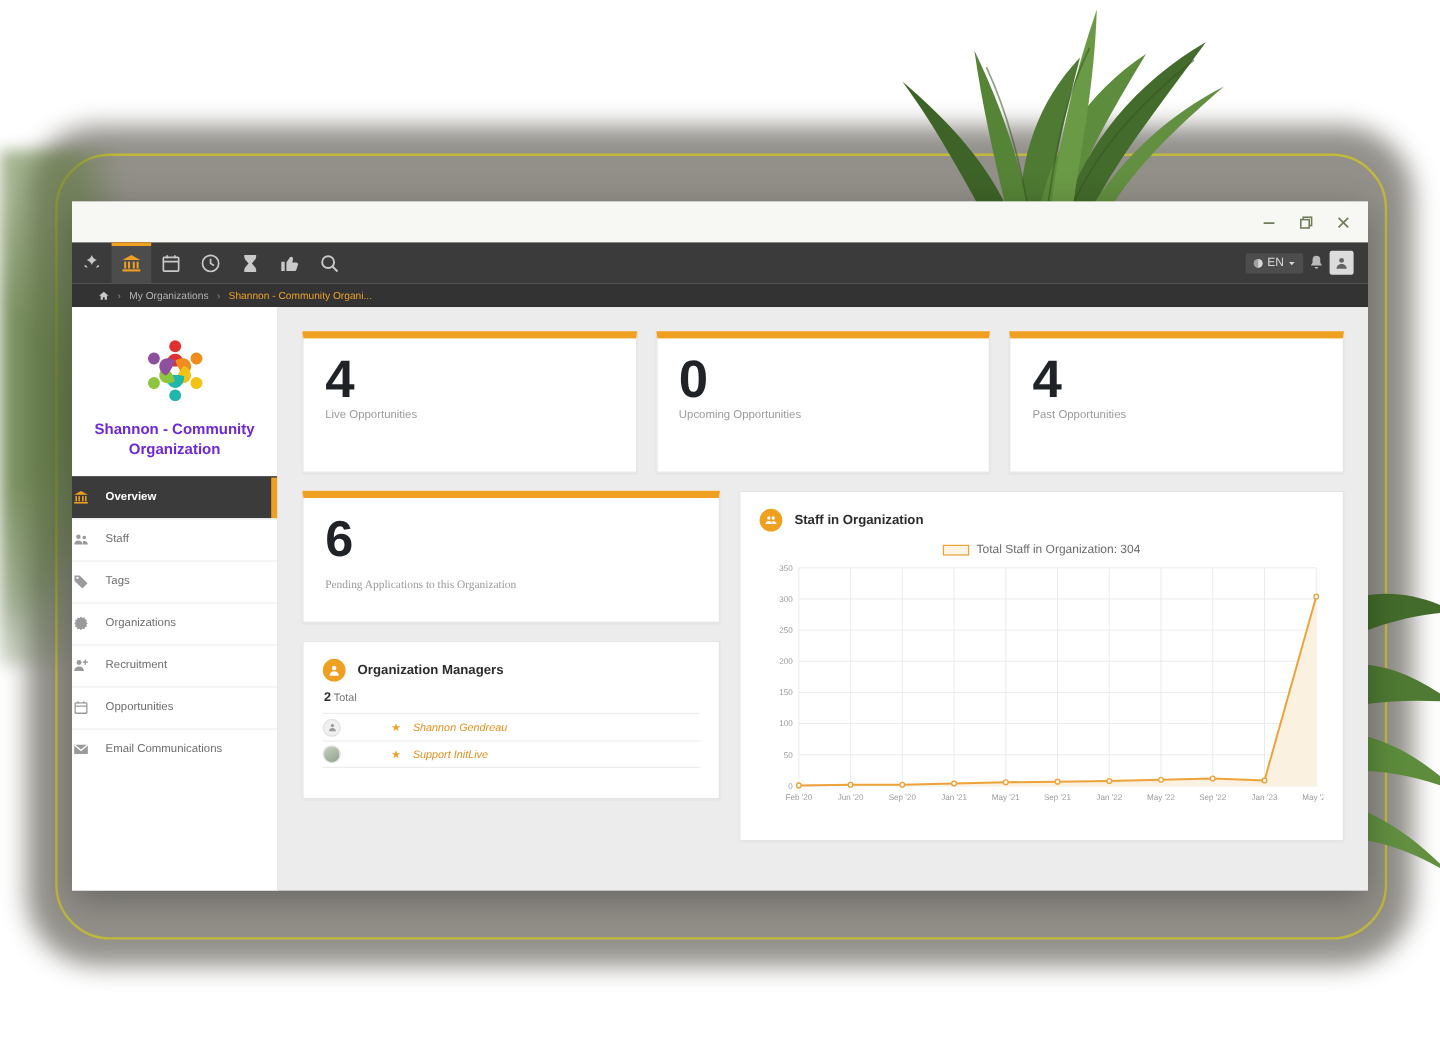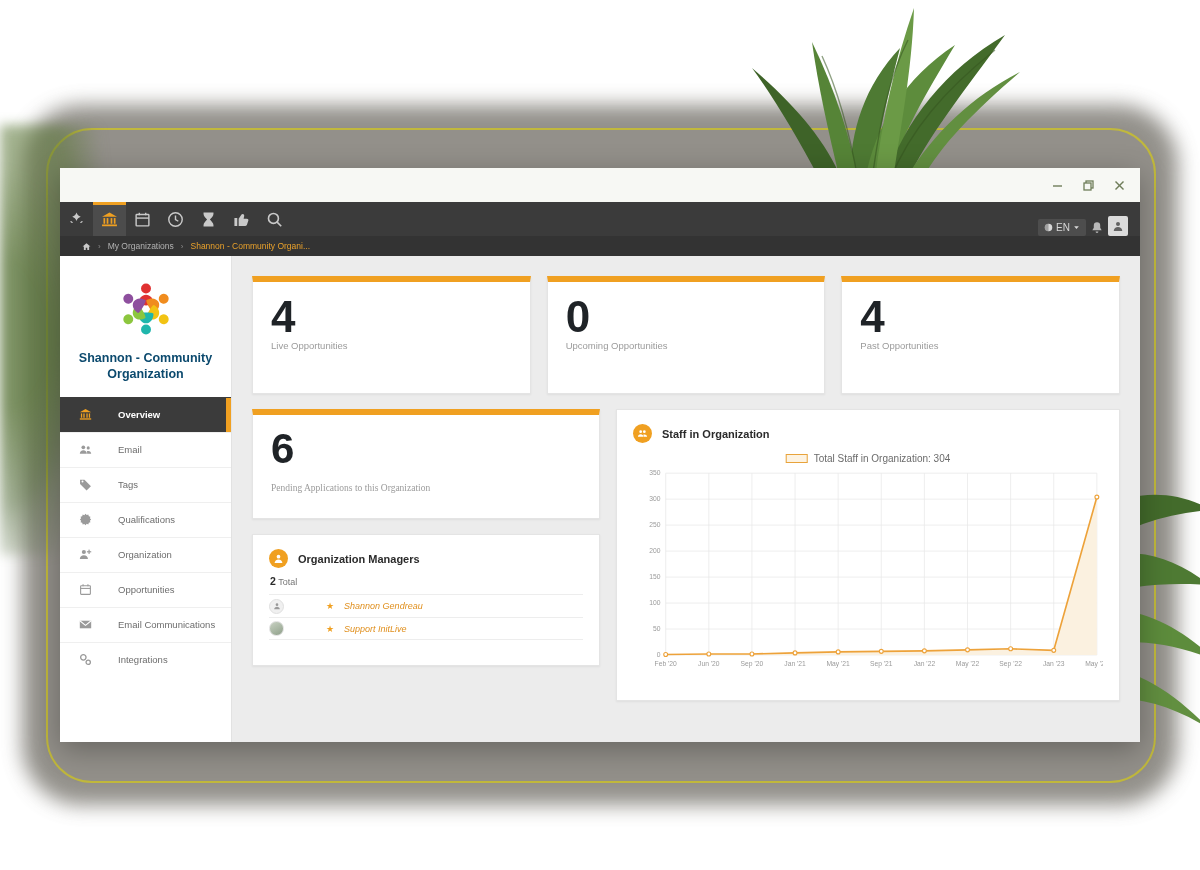--- a/index.html
+++ b/index.html
@@ -64,21 +64,21 @@
     width:33px; display:flex; align-items:center; justify-content:center;
     color:#c9c9c9; position:relative;
   }
   .tb-icon svg{ width:17px; height:17px; display:block; }
   .tb-icon.active{ background:#4c4c4c; color:#f0a021; }
   .tb-icon.active::before{
     content:""; position:absolute; left:0; right:0; top:0; height:3px;
     background:#f0a021;
   }
   #toolbar-right{
-    margin-left:auto; display:flex; align-items:flex-end; gap:4px; padding-right:12px;
+    margin-left:auto; display:flex; align-items:center; gap:4px; padding-right:12px;
   }
   #lang-btn{
     background:#4d4d4d; color:#d8d8d8; font-size:10px; border-radius:2px;
     padding:3px 6px; display:flex; align-items:center; gap:3px;
   }
   #lang-btn svg{ width:9px; height:9px; }
   #bell-icon{ color:#b9b9b9; }
   #bell-icon svg{ width:14px; height:16px; display:block; }
   #avatar-btn{
     width:20px; height:20px; background:#dcdcdc; border-radius:2px;
@@ -102,25 +102,25 @@
   }
 
   
   #sidebar{
     width:172px; background:#ffffff; flex:0 0 172px;
     border-right:1px solid #e2e2e2; overflow:hidden;
   }
   #org-block{ padding:22px 10px 14px; text-align:center; }
   #org-logo{ width:64px; height:62px; margin:0 auto 10px; display:block; }
   #org-name{
-    font-size:12.5px; font-weight:bold; color:#0c4a6e; line-height:1.3;
+    font-size:12.5px; font-weight:bold; color:#6d28d9; line-height:1.3;
   }
   .nav-item{
-    height:35px; display:flex; align-items:center; gap:25px;
-    padding-left:18px; font-size:9.5px; color:#6d6d6d;
+    height:35px; display:flex; align-items:center; gap:13px;
+    font-size:9.5px; color:#6d6d6d;
     border-top:1px solid #efefef; position:relative; background:#fff;
   }
   .nav-item .nav-ico{
     width:15px; display:flex; align-items:center; justify-content:center;
     color:#9a9a9a;
   }
   .nav-item .nav-ico svg{ width:13px; height:13px; display:block; }
   .nav-item.active{
     background:#3b3b3b; color:#ffffff; font-weight:bold; border-top-color:#3b3b3b;
   }
@@ -389,52 +389,52 @@
 
       <div class="nav-item">
         <span class="nav-ico">
           <svg viewBox="0 0 24 24" fill="currentColor">
               <circle cx="8" cy="8" r="3.4"></circle>
               <circle cx="17" cy="9" r="2.8"></circle>
               <path d="M1.5 20c0-4 3-6.4 6.5-6.4s6.5 2.4 6.5 6.4z"></path>
               <path d="M15 20h7.5c0-3.3-2.3-5.4-5.2-5.4-1 0-1.9.2-2.7.7.3 1.2.4 2.6.4 4.7z"></path>
             </svg>
         </span>
-        <span>Email</span>
+        <span>Staff</span>
       </div>
 
       <div class="nav-item">
         <span class="nav-ico">
           <svg viewBox="0 0 24 24" fill="currentColor">
               <path d="M2 11V3h8l12 12-8 8L2 11z"></path>
               <circle cx="6.5" cy="6.5" r="1.8" fill="#fff"></circle>
             </svg>
         </span>
         <span>Tags</span>
       </div>
 
       <div class="nav-item">
         <span class="nav-ico">
           <svg viewBox="0 0 24 24" fill="currentColor">
               <path d="M12 1.5l2.2 2.3 3-1.1.9 3.1 3.1.9-1.1 3 2.3 2.2-2.3 2.2 1.1 3-3.1.9-.9 3.1-3-1.1L12 22.5l-2.2-2.3-3 1.1-.9-3.1-3.1-.9 1.1-3-2.3-2.2 2.3-2.2-1.1-3 3.1-.9.9-3.1 3 1.1z"></path>
             </svg>
         </span>
-        <span>Qualifications</span>
+        <span>Organizations</span>
       </div>
 
       <div class="nav-item">
         <span class="nav-ico">
           <svg viewBox="0 0 24 24" fill="currentColor">
               <circle cx="9" cy="7.5" r="3.8"></circle>
               <path d="M1.5 20.5c0-4.3 3.3-7 7.5-7s7.5 2.7 7.5 7z"></path>
               <rect x="17.5" y="3" width="2.2" height="8"></rect>
               <rect x="14.6" y="5.9" width="8" height="2.2"></rect>
             </svg>
         </span>
-        <span>Organization</span>
+        <span>Recruitment</span>
       </div>
 
       <div class="nav-item">
         <span class="nav-ico">
           <svg viewBox="0 0 24 24" fill="none" stroke="currentColor" stroke-width="2">
               <rect x="3" y="5" width="18" height="16" rx="1"></rect>
               <line x1="3" y1="10" x2="21" y2="10"></line>
               <line x1="7.5" y1="2.5" x2="7.5" y2="6"></line>
               <line x1="16.5" y1="2.5" x2="16.5" y2="6"></line>
             </svg>
@@ -446,29 +446,20 @@
         <span class="nav-ico">
           <svg viewBox="0 0 24 24" fill="currentColor">
               <path d="M1.5 5h21v14h-21z"></path>
               <path d="M1.5 5 12 13.5 22.5 5" fill="none" stroke="#fff" stroke-width="2"></path>
             </svg>
         </span>
         <span>Email Communications</span>
       </div>
 
 
-      <div class="nav-item">
-        <span class="nav-ico">
-          <svg viewBox="0 0 24 24" fill="none" stroke="currentColor" stroke-width="2.4">
-              <circle cx="8" cy="8" r="5"></circle>
-              <circle cx="17" cy="17" r="4"></circle>
-            </svg>
-        </span>
-        <span>Integrations</span>
-      </div>
     </div>
 
     <div id="main">
 
       <div id="stat-row">
         <div class="card topbar-card stat-card">
           <div class="stat-num">4</div>
           <div class="stat-label">Live Opportunities</div>
         </div>
         <div class="card topbar-card stat-card">

